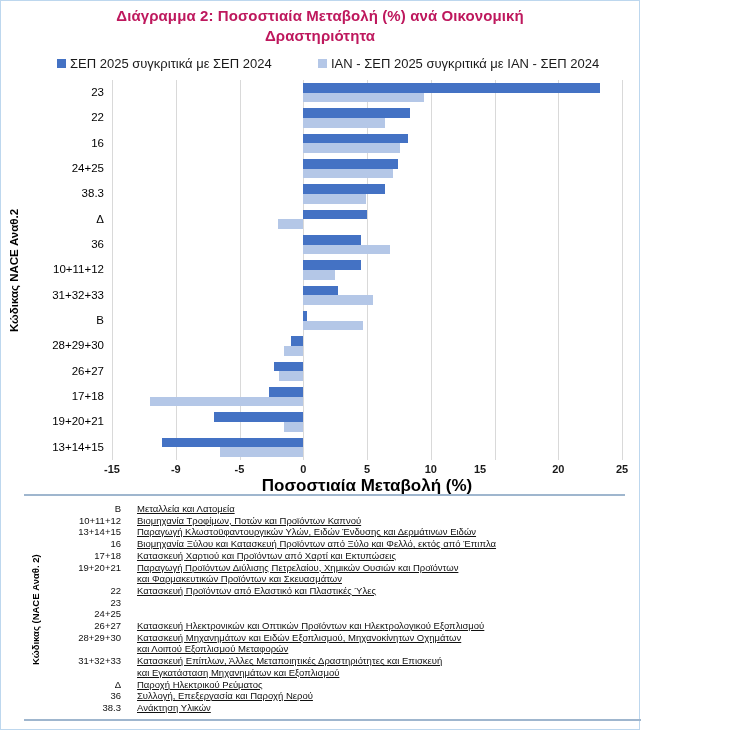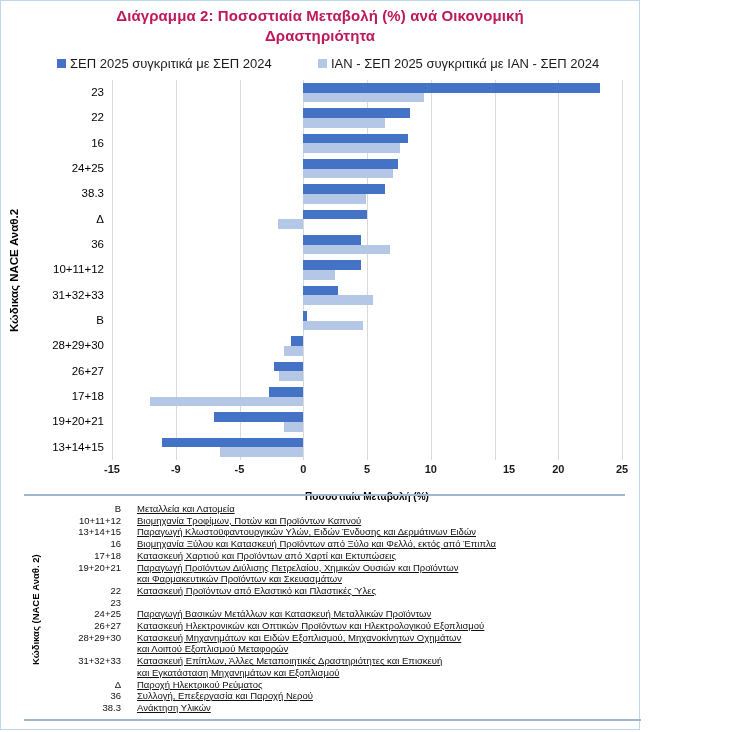--- a/index.html
+++ b/index.html
@@ -37,21 +37,21 @@
   }
   #plot { position:absolute; left:112px; top:80px; width:510px; height:380px; }
   .gridline { position:absolute; top:0; bottom:0; width:1px; background:#D9D9D9; }
   .bar { position:absolute; height:9.5px; }
   .xtick {
     position:absolute; top:463px; width:44px; margin-left:-22px;
     text-align:center; font-size:11px; font-weight:bold; color:#1a1a1a;
   }
   #xlabel {
     position:absolute; left:112px; width:510px; top:476px;
-    text-align:center; font-size:10px; font-weight:bold; color:#000;margin-top:15px;
+    text-align:center; font-size:17px; font-weight:bold; color:#000;
   }
   .rule { position:absolute; height:2px; background:#9FB6CE; }
   #rule-top { left:24px; top:494px; width:601px; }
   #rule-bottom { left:24px; top:719px; width:617px; }
   #side-label {
     position:absolute; left:30px; top:505px; height:210px;
     display:flex; align-items:center; justify-content:center;
     writing-mode:vertical-rl; transform:rotate(180deg);
     font-size:9.5px; font-weight:bold; color:#000;
   }
@@ -170,21 +170,20 @@
     </div>
     <div class="trow">
       <div class="tcode">22</div>
       <div class="tdesc">Κατασκευή Προϊόντων από Ελαστικό και Πλαστικές Ύλες</div>
     </div>
     <div class="trow">
       <div class="tcode">23</div>
     </div>
     <div class="trow">
       <div class="tcode">24+25</div>
-      <div class="tdesc">Παραγωγή Βασικών Μετάλλων και Κατασκευή Μεταλλικών Προϊόντων</div>
     </div>
     <div class="trow">
       <div class="tcode">26+27</div>
       <div class="tdesc">Κατασκευή Ηλεκτρονικών και Οπτικών Προϊόντων και Ηλεκτρολογικού Εξοπλισμού</div>
     </div>
     <div class="trow">
       <div class="tcode">28+29+30</div>
       <div class="tdesc">Κατασκευή Μηχανημάτων και Ειδών Εξοπλισμού, Μηχανοκίνητων Οχημάτων
 και Λοιπού Εξοπλισμού Μεταφορών</div>
     </div>
@@ -207,15 +206,15 @@
     </div>
   </div>
 <div id="rule-bottom" class="rule"></div>
 
 <span class="xtick" style="left: 112px;">-15</span>
 <span class="xtick" style="left: 175.8px;">-9</span>
 <span class="xtick" style="left: 239.5px;">-5</span>
 <span class="xtick" style="left: 303.3px;">0</span>
 <span class="xtick" style="left: 367px;">5</span>
 <span class="xtick" style="left: 430.8px;">10</span>
-<span class="xtick" style="left: 509px; text-align: center;">15</span>
+<span class="xtick" style="left: 480px; text-align: center;">15</span>
 <span class="xtick" style="left: 558.3px;">20</span>
 <span class="xtick" style="left: 622px;">25</span>
 
 </body></html>

